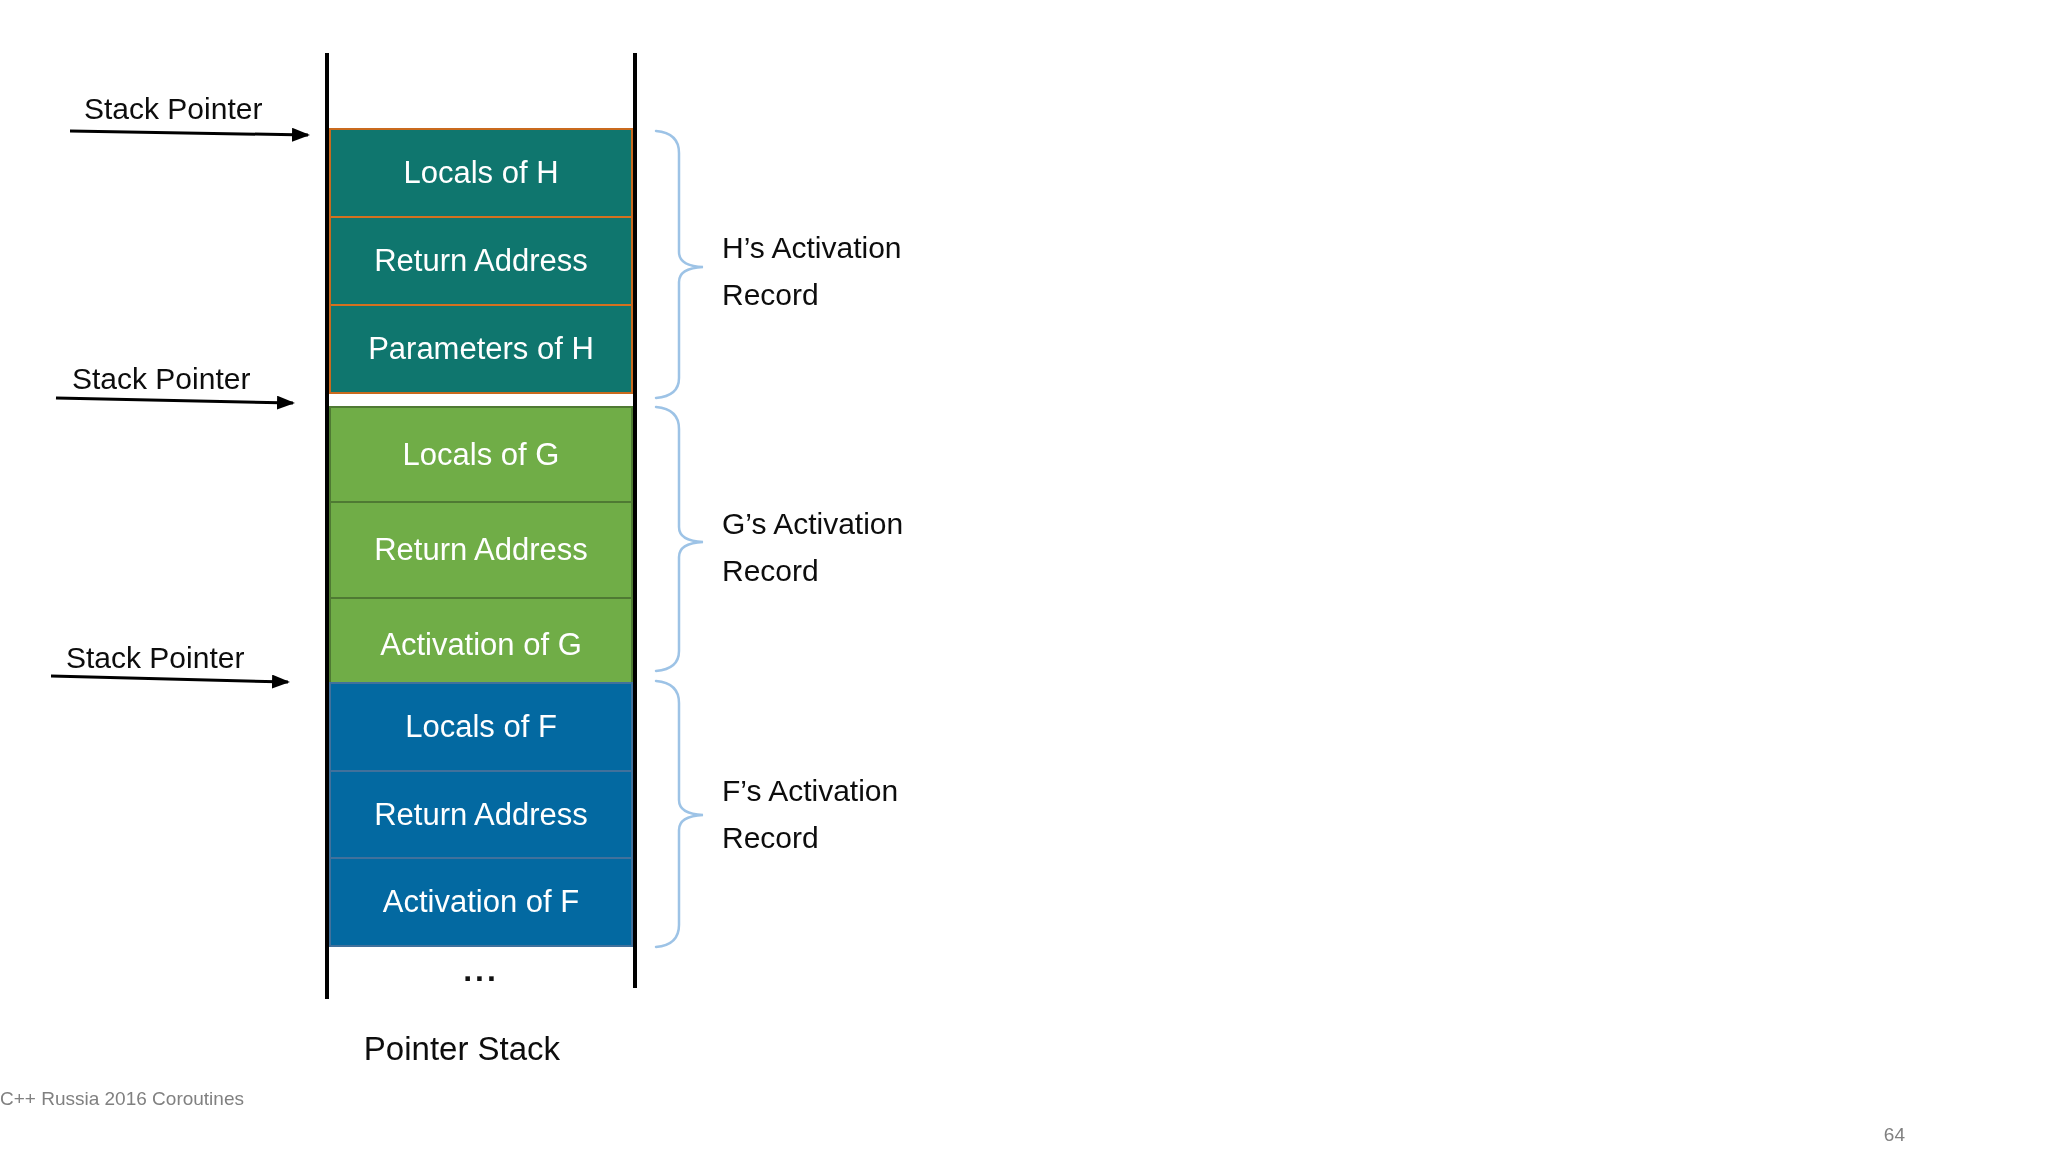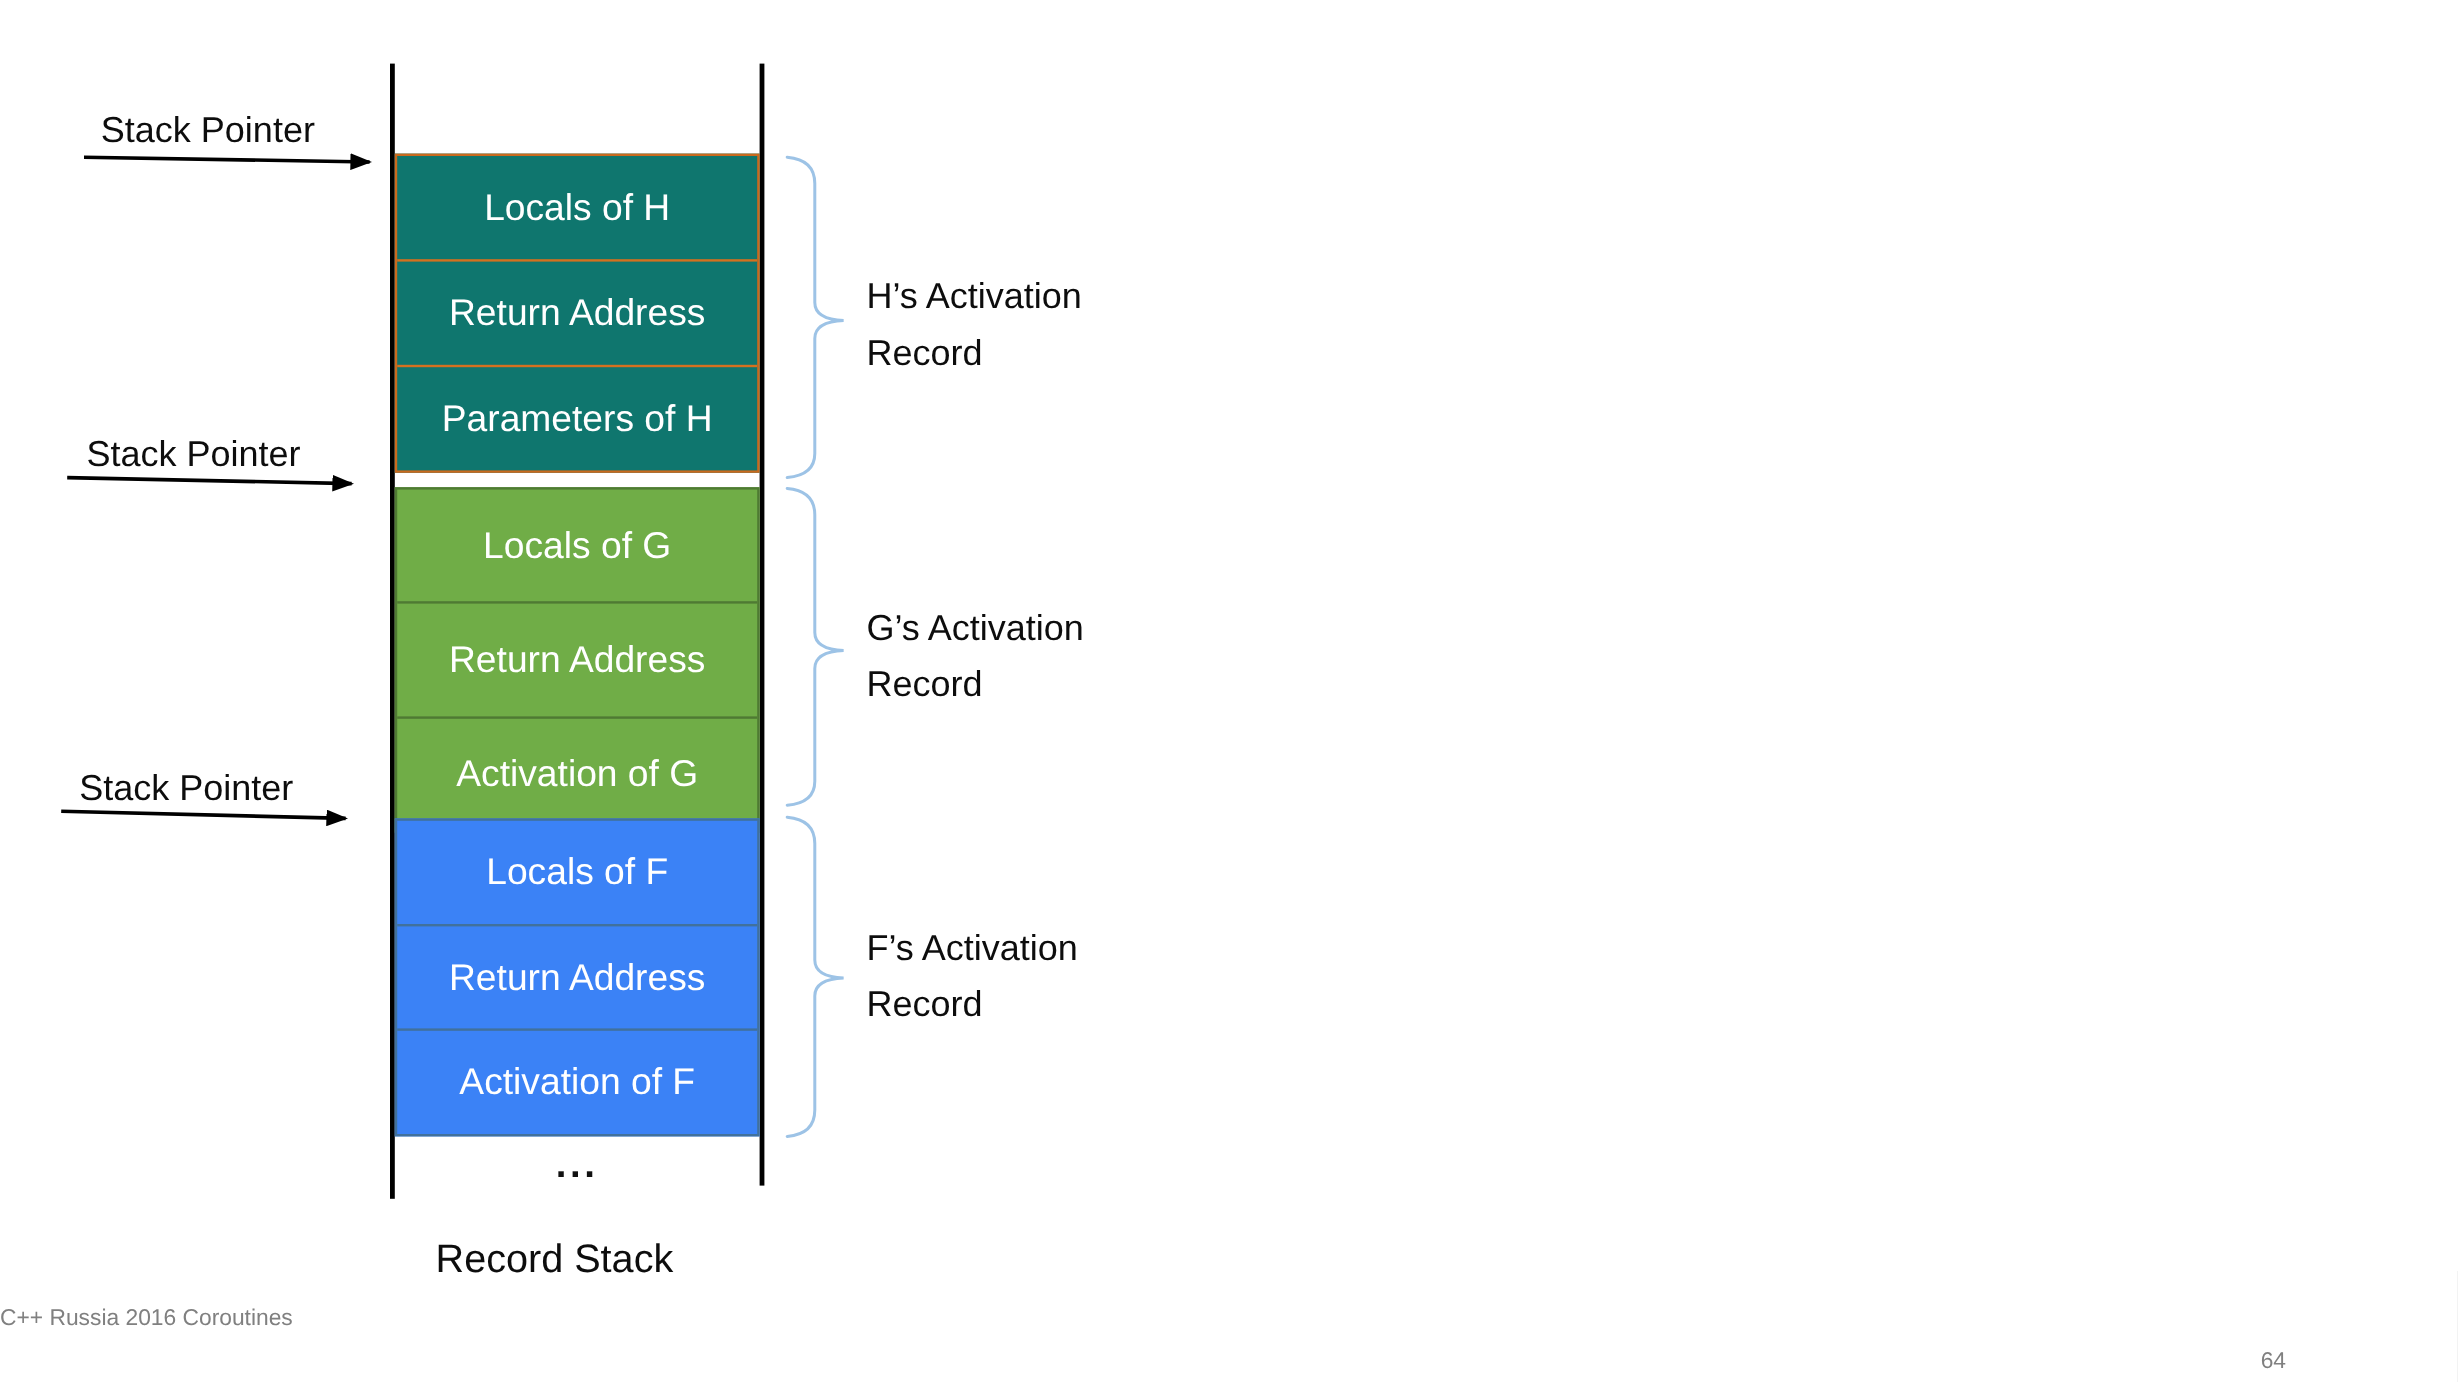--- a/index.html
+++ b/index.html
@@ -87,34 +87,34 @@
       <span>Locals of G</span>
     </div>
     <div class="row">
       <span>Return Address</span>
     </div>
     <div class="row">
       <span>Activation of G</span>
     </div>
   </div>
 
-  <div class="grp grp-f" style="background-color: #3b82f6;">
+  <div class="grp grp-f" style="background-color: #0369a1;">
     <div class="row">
       <span>Locals of F</span>
     </div>
     <div class="row">
       <span>Return Address</span>
     </div>
     <div class="row">
       <span>Activation of F</span>
     </div>
   </div>
 
   <div class="dots">...</div>
-  <div class="stack-caption">Record Stack</div>
+  <div class="stack-caption">Pointer Stack</div>
 
   <div class="sp sp1">Stack Pointer</div>
   <div class="sp sp2">Stack Pointer</div>
   <div class="sp sp3">Stack Pointer</div>
 
   <div class="ar ar-h">
     <div>H’s Activation</div>
     <div>Record</div>
   </div>
   <div class="ar ar-g">

